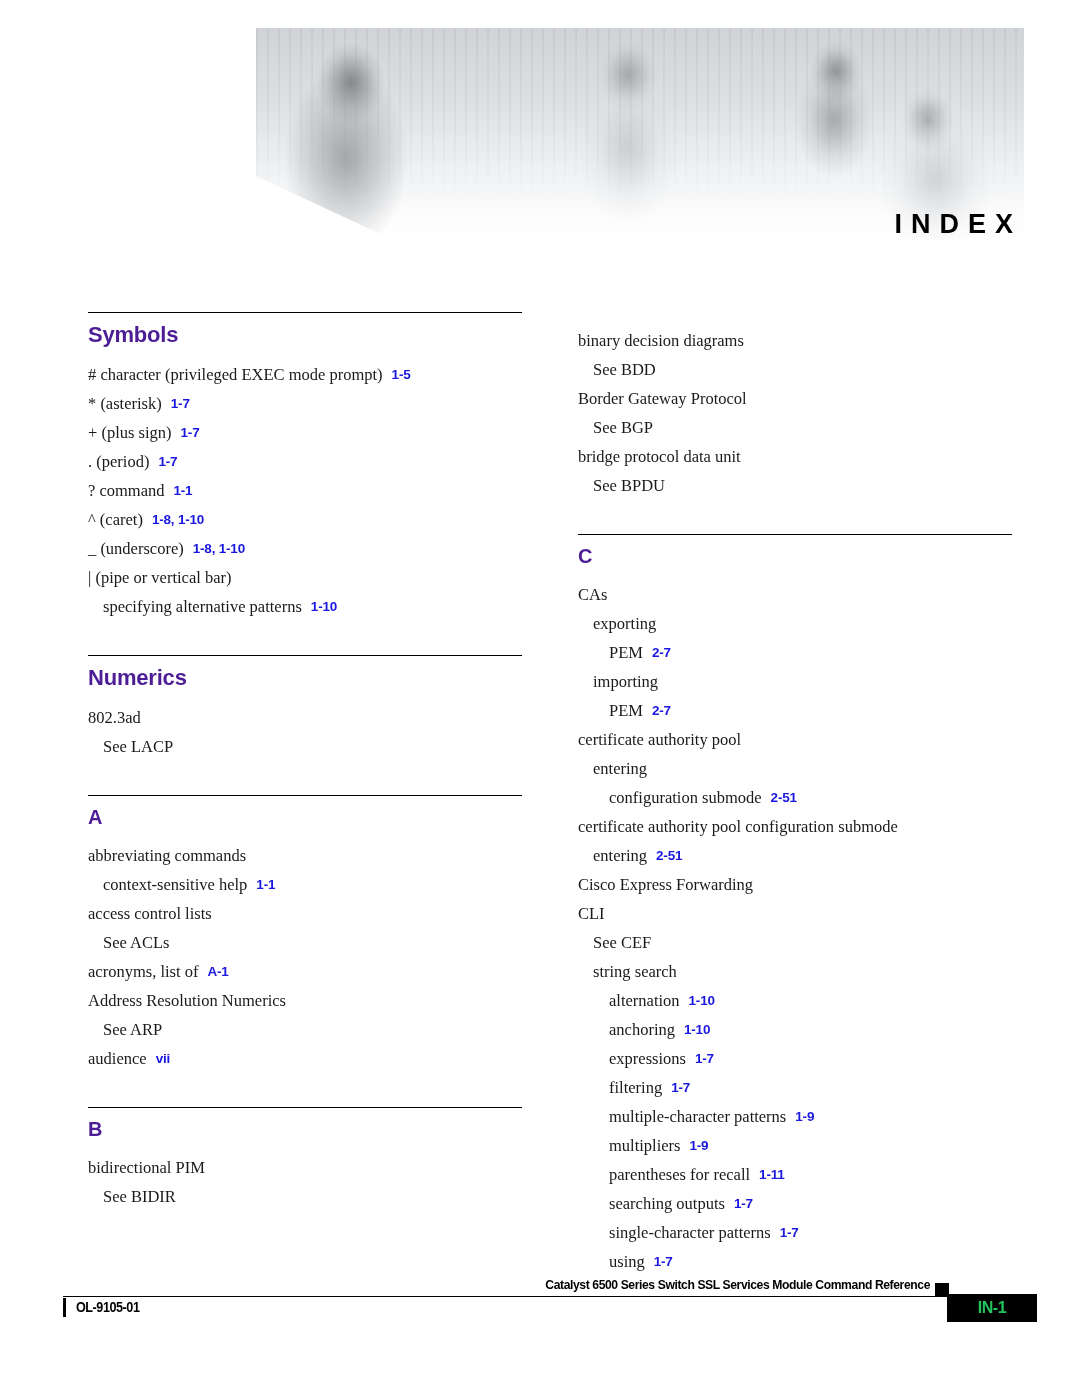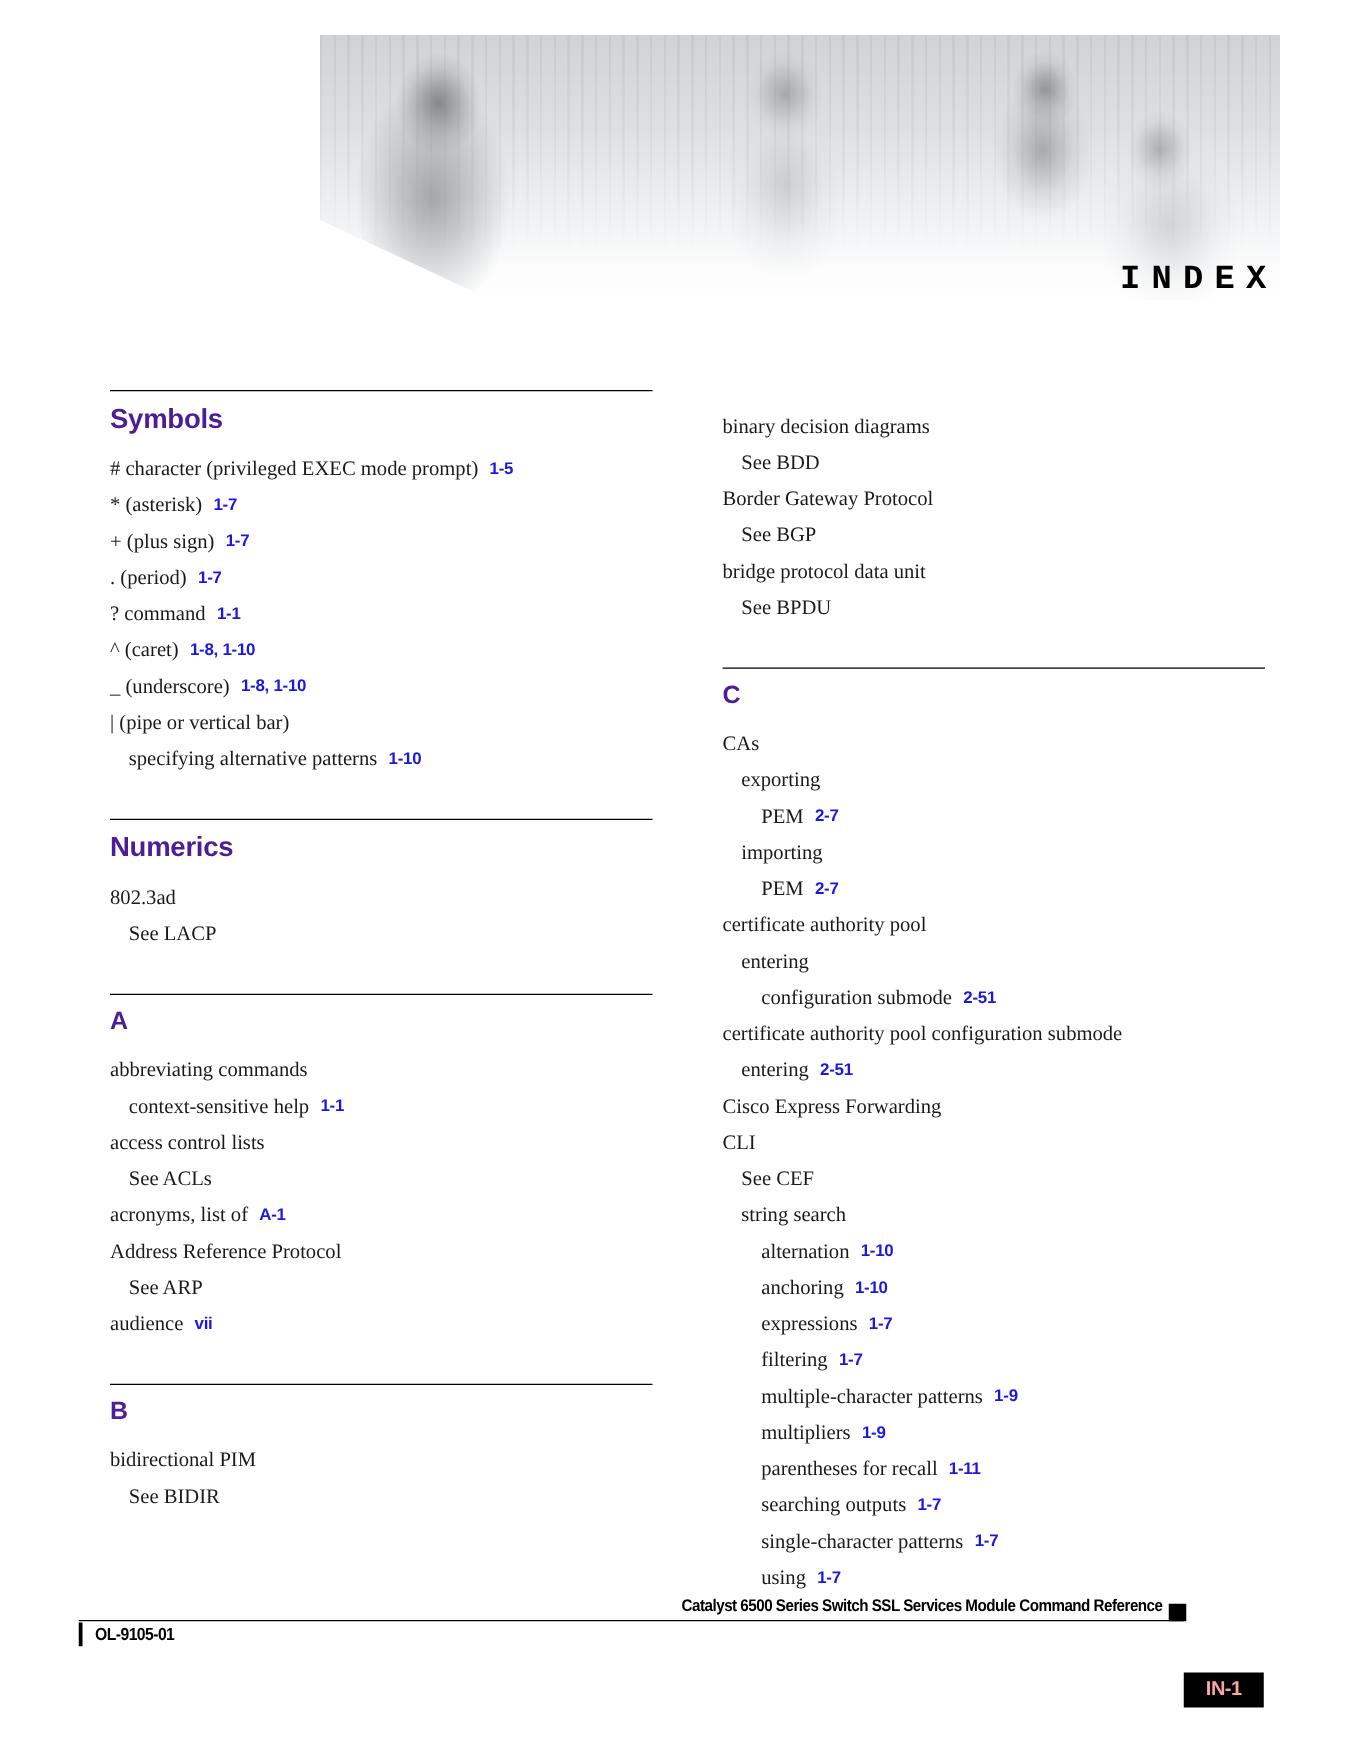--- a/index.html
+++ b/index.html
@@ -75,21 +75,21 @@
     left: 0;
     bottom: 0;
     width: 768px;
     height: 6px;
     background: #ffffff;
   }
   .index-word {
     position: absolute;
     right: 2px;
     bottom: 8px;
-    font-family: Liberation Mono, monospace;
+    font-family: Liberation Sans, sans-serif;
     font-weight: bold;
     font-size: 27px;
     letter-spacing: 9px;
     color: #000000;
     line-height: 1;
   }
 
   
   .col {
     position: absolute;
@@ -198,32 +198,31 @@
     left: 935px;
     top: 11px;
     width: 14px;
     height: 14px;
     background: #000000;
   }
   .footer-pagebox {
     position: absolute;
     left: 947px;
     top: 22px;
-    width: 64px;
+    width: 90px;
     height: 28px;
     background: #000000;
-    color: #fca5a5;
+    color: #22c55e;
     font-family: "Liberation Sans", sans-serif;
     font-weight: bold;
     font-size: 16px;
     letter-spacing: -0.4px;
     display: flex;
     align-items: center;
     justify-content: center;
-    margin-top: 44px;
   }
 </style>
 </head>
 <body>
 
 <div class="banner">
   <div class="banner-photo"></div>
   <div class="banner-wedge"></div>
   <div class="banner-base"></div>
   <div class="index-word">INDEX</div>
@@ -255,21 +254,21 @@
     </div>
     <div class="section gap-after">
       <div class="rule"></div>
       <div class="section-title letter">A</div>
       <div class="entries">
         <div class="entry lvl0"><span>abbreviating commands</span></div>
         <div class="entry lvl1"><span>context-sensitive help</span><span class="pageref">1-1</span></div>
         <div class="entry lvl0"><span>access control lists</span></div>
         <div class="entry lvl1"><span>See ACLs</span></div>
         <div class="entry lvl0"><span>acronyms, list of</span><span class="pageref">A-1</span></div>
-        <div class="entry lvl0"><span>Address Reference Protocol</span></div>
+        <div class="entry lvl0"><span>Address Resolution Numerics</span></div>
         <div class="entry lvl1"><span>See ARP</span></div>
         <div class="entry lvl0"><span>audience</span><span class="pageref">vii</span></div>
       </div>
     </div>
     <div class="section">
       <div class="rule"></div>
       <div class="section-title letter">B</div>
       <div class="entries">
         <div class="entry lvl0"><span>bidirectional PIM</span></div>
         <div class="entry lvl1"><span>See BIDIR</span></div>

